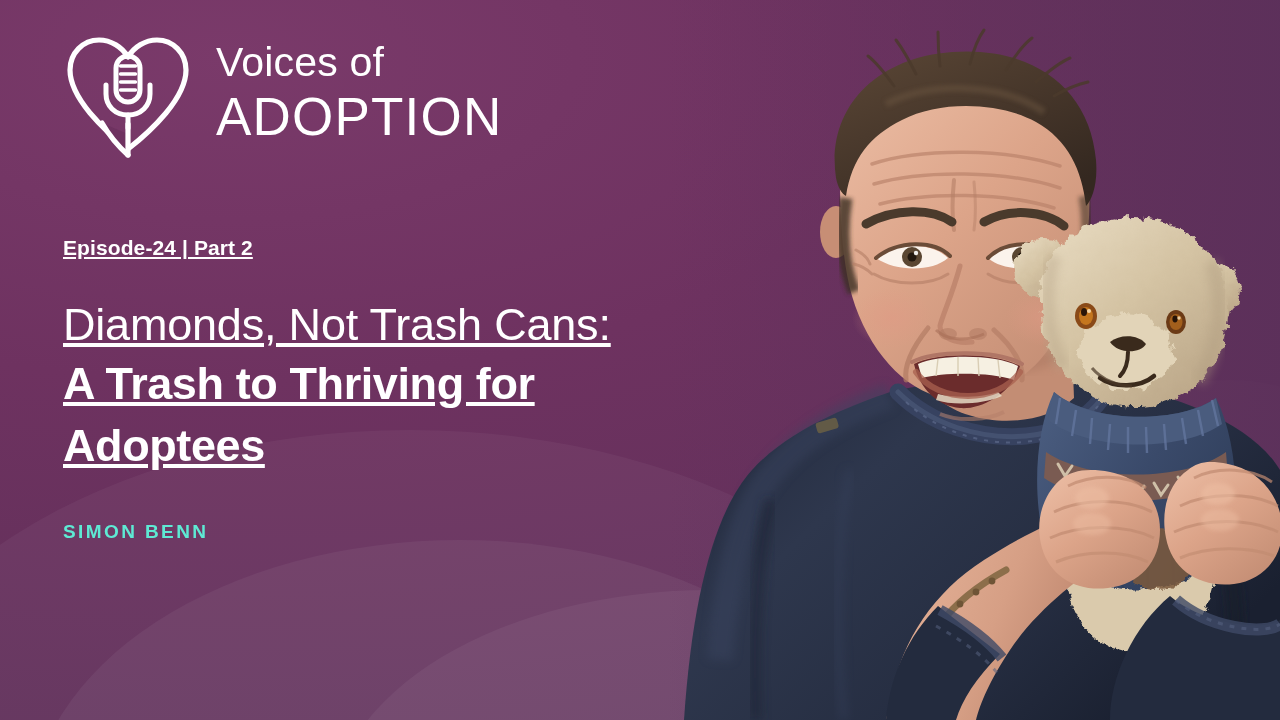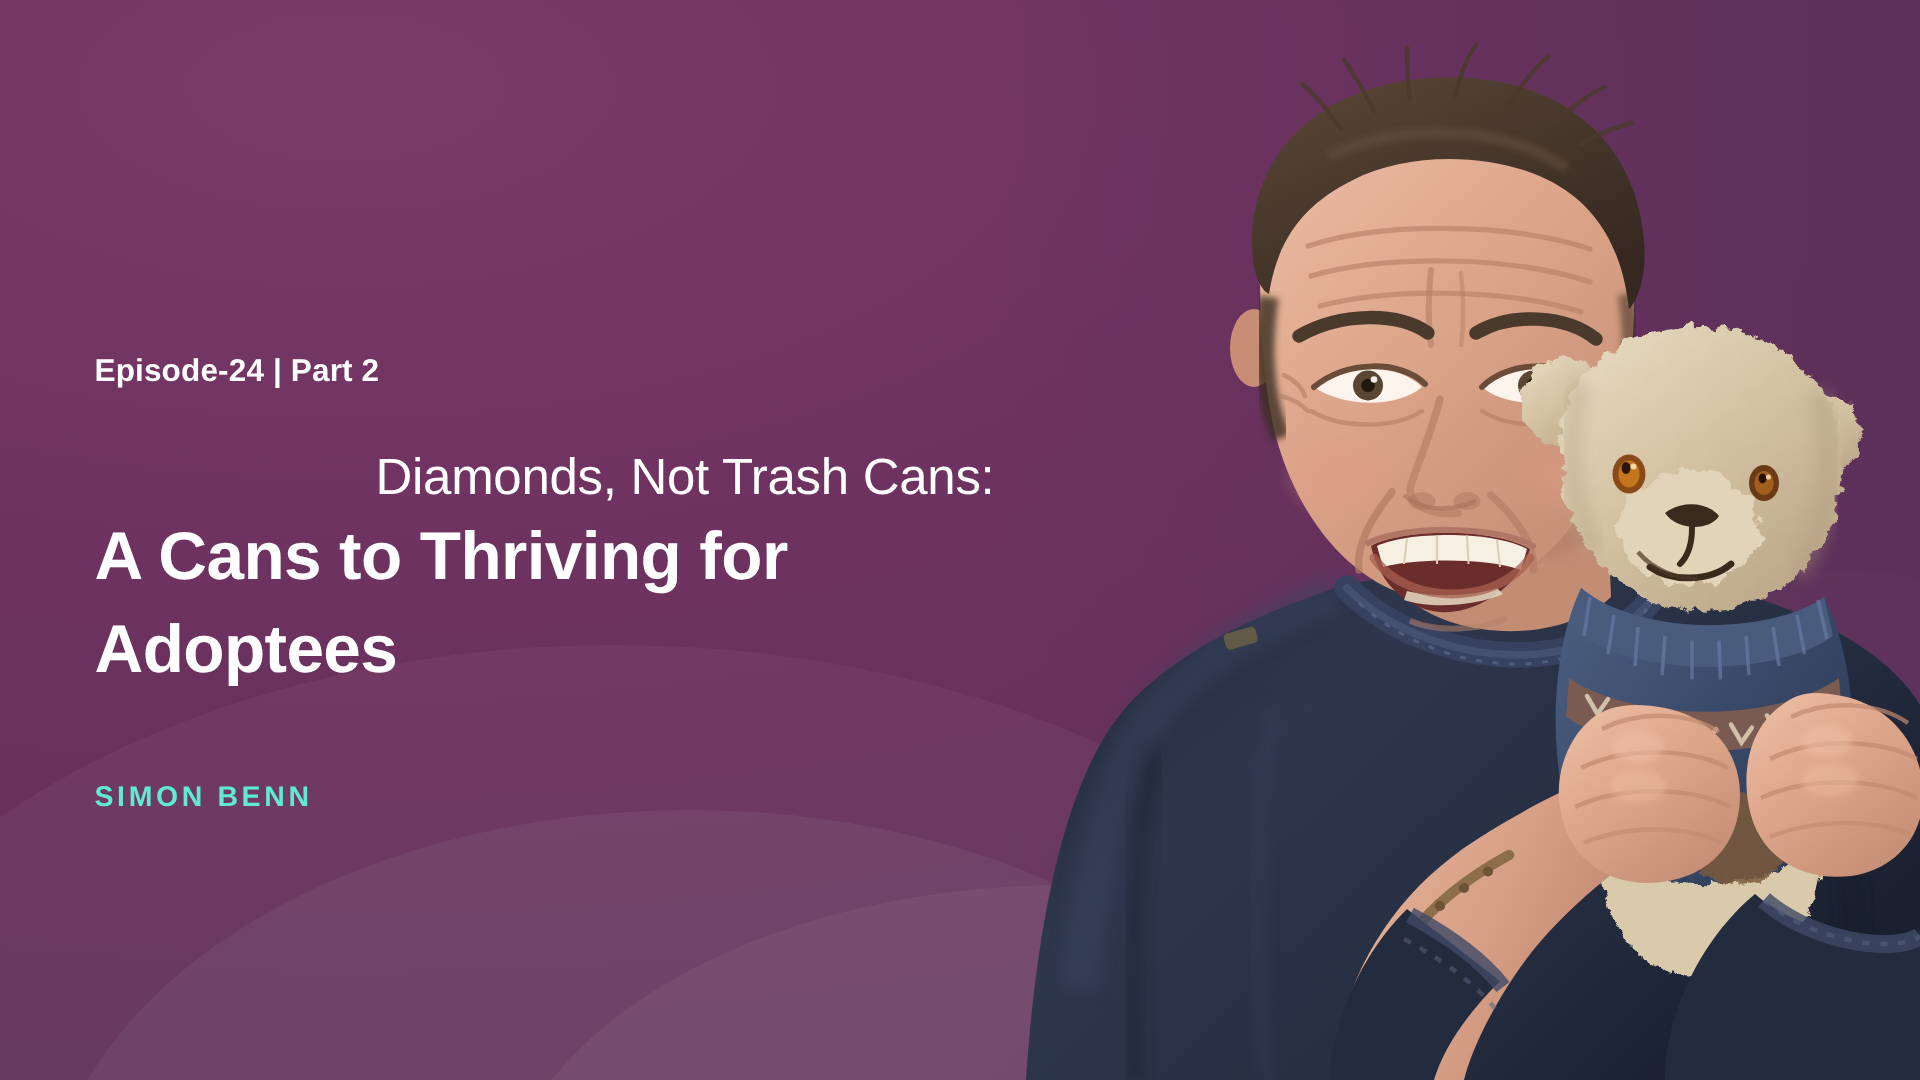--- a/index.html
+++ b/index.html
@@ -92,34 +92,34 @@
     letter-spacing: 1.2px;
   }
 
   
   .copy {
     position: absolute;
     left: 63px;
     top: 236px;
     width: 600px;
     color: #ffffff;
+    text-decoration: underline;
   }
   .episode {
     font-size: 21px;
     font-weight: 700;
     letter-spacing: 0.1px;
     margin: 0 0 38px 0;
   }
   .title-sub {
-    font-size: 34px;
+    font-size: 45px;
     font-weight: 400;
     letter-spacing: -0.2px;
     margin: 0 0 2px 0;
     line-height: 1.18;
-    text-align: right;
   }
   .title-main {
     font-size: 45px;
     font-weight: 700;
     letter-spacing: -0.4px;
     line-height: 1.37;
     margin: 0;
     max-width: 580px;
   }
   .speaker {
@@ -486,22 +486,57 @@
         <path d="M 246 720
                  C 250 676, 268 636, 298 606
                  L 360 654
                  C 336 678, 322 700, 316 720 Z" fill="#232B3E"></path>
         <path d="M 300 610 C 326 624, 348 640, 362 658" stroke="#3E4A66" stroke-width="11" fill="none" opacity="0.8"></path>
         <path d="M 296 626 C 322 640, 344 656, 358 674" stroke="#55617E" stroke-width="3" fill="none" opacity="0.55" stroke-dasharray="5 7"></path>
       </g>
     </svg>
   </div>
 
+  <div class="logo">
+    <svg class="logo-mark" viewBox="0 0 132 132">
+
+      <path d="M 66 121
+               C 66 121, 44 104, 28 85
+               C 14 68, 8 55, 8 42
+               C 8 25, 21 12, 37 12
+               C 49 12, 60 19, 66 29
+               C 72 19, 83 12, 95 12
+               C 111 12, 124 25, 124 42
+               C 124 55, 118 68, 104 85
+               C 88 104, 66 121, 66 121 Z" fill="none" stroke="#ffffff" stroke-width="5.2" stroke-linejoin="round"></path>
+
+      <path d="M 40 95 C 46 108, 56 120, 66 127 L 66 106" fill="#6E3260" stroke="none"></path>
+      <path d="M 66 127 L 66 96" stroke="#ffffff" stroke-width="5.2" stroke-linecap="round"></path>
+      <path d="M 40 95 C 48 109, 57 119, 66 127" stroke="#ffffff" stroke-width="5.2" fill="none" stroke-linecap="round"></path>
+
+      <rect x="54" y="28" width="24" height="46" rx="12" fill="none" stroke="#ffffff" stroke-width="5"></rect>
+
+      <g stroke="#ffffff" stroke-width="3.4" stroke-linecap="round">
+        <path d="M 58.5 38 H 73.5"></path>
+        <path d="M 58.5 46 H 73.5"></path>
+        <path d="M 58.5 54 H 73.5"></path>
+        <path d="M 58.5 62 H 73.5"></path>
+      </g>
+
+      <path d="M 44 57 V 66 C 44 78, 53 87, 66 87 C 79 87, 88 78, 88 66 V 57" fill="none" stroke="#ffffff" stroke-width="5" stroke-linecap="round"></path>
+
+      <path d="M 66 87 V 100" stroke="#ffffff" stroke-width="5" stroke-linecap="round"></path>
+    </svg>
+    <div class="logo-words">
+      <div class="logo-line1">Voices of</div>
+      <div class="logo-line2">ADOPTION</div>
+    </div>
+  </div>
 
   <div class="copy">
     <div class="episode">Episode-24 | Part 2</div>
     <div class="title-sub">Diamonds, Not Trash Cans:</div>
-    <div class="title-main">A Cans to Thriving for Adoptees</div>
+    <div class="title-main">A Trash to Thriving for Adoptees</div>
   </div>
 
   <div class="speaker">SIMON BENN</div>
 
 </div>
 
 </body></html>

